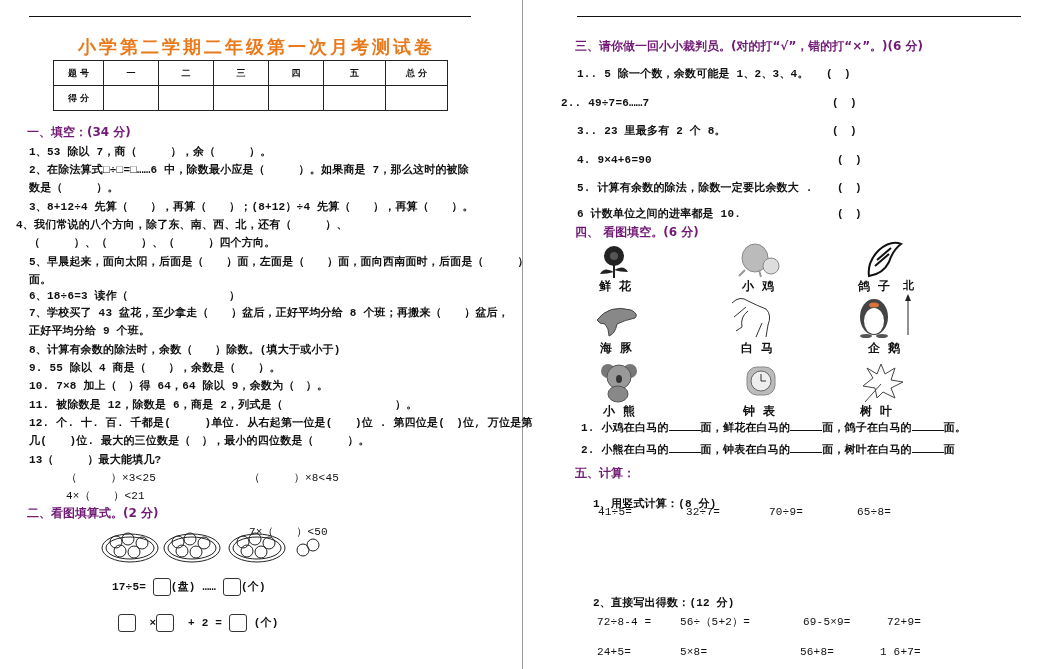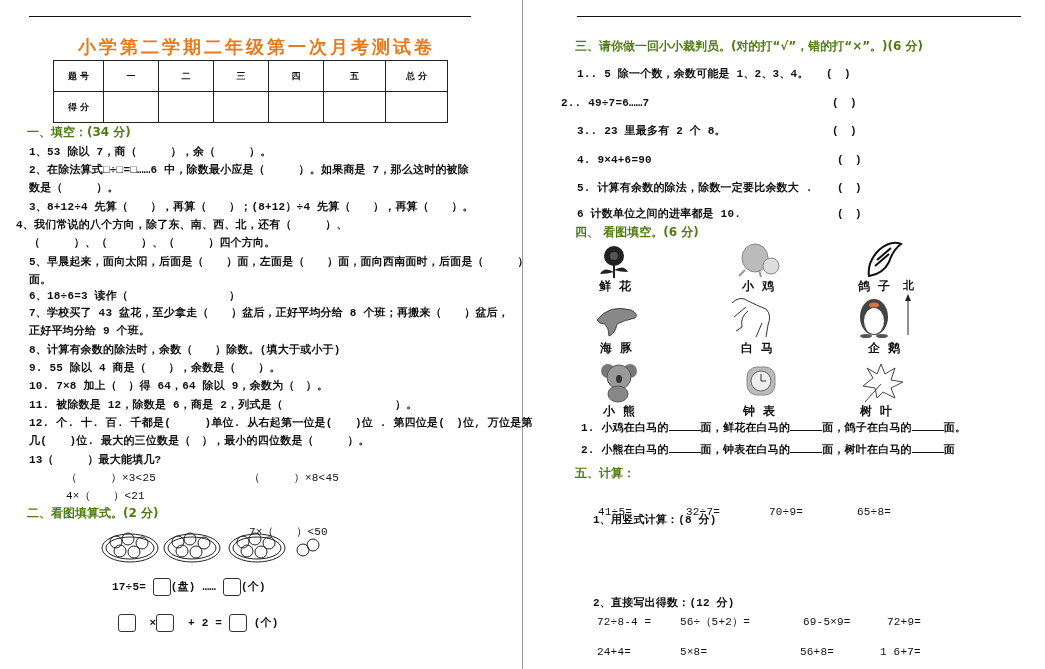--- a/index.html
+++ b/index.html
@@ -4,24 +4,24 @@
 <style>
   * { box-sizing: border-box; margin: 0; padding: 0; }
   html, body { width: 1045px; height: 669px; overflow: hidden; background: #ffffff; }
   body { position: relative; font-family: "DejaVu Sans", sans-serif; color: #111; font-weight: bold; }
   .page { position: absolute; top: 0; height: 669px; }
   #left-page { left: 0; width: 520px; }
   #right-page { left: 523px; width: 522px; }
   .divider { position: absolute; left: 522px; top: 0; width: 1px; height: 669px; background: #9a9a9a; }
   .rule { position: absolute; height: 1px; background: #111; }
   .t { position: absolute; font-size: 11px; line-height: 12px; white-space: nowrap; letter-spacing: 0.2px; font-family: Liberation Mono, monospace; }
-  .sec { position: absolute; font-size: 12px; line-height: 14px; color: #4d7c0f; white-space: nowrap; font-weight: bold; }
+  .sec { position: absolute; font-size: 12px; line-height: 14px; color: #701a75; white-space: nowrap; font-weight: bold; }
   .title { position: absolute; left: 78px; top: 36px; font-size: 18px; line-height: 22px; color: #e87a1c; letter-spacing: 3px; font-family: "DejaVu Serif", serif; font-weight: bold; }
   table.score { position: absolute; left: 53px; top: 60px; border-collapse: collapse; }
-  table.score td { border: 1px solid #222; height: 31px; font-size: 9px; text-align: center; }
+  table.score td { border: 1px solid #222; height: 25px; font-size: 9px; text-align: center; }
   .sq { display: inline-block; width: 18px; height: 18px; border: 1px solid #333; border-radius: 3px; vertical-align: middle; }
   .pic { position: absolute; }
   .cap { position: absolute; font-size: 12px; line-height: 11px; white-space: nowrap; letter-spacing: 8px; }
   .blank { display: inline-block; width: 32px; border-bottom: 1px solid #111; height: 10px; vertical-align: baseline; }
 </style>
 </head>
 <body>
 
 <div class="divider"></div>
 
@@ -209,28 +209,28 @@
   <div class="cap" style="left:337px; top:406px;">树叶</div>
 
   <div class="t" style="left:58px; top:421px;">
     <span>1. 小鸡在白马的</span><span class="blank"></span><span>面，鲜花在白马的</span><span class="blank"></span><span>面，鸽子在白马的</span><span class="blank"></span><span>面。</span>
   </div>
   <div class="t" style="left:58px; top:443px;">
     <span>2. 小熊在白马的</span><span class="blank"></span><span>面，钟表在白马的</span><span class="blank"></span><span>面，树叶在白马的</span><span class="blank"></span><span>面</span>
   </div>
 
   <div class="sec" style="left:52px; top:466px;">五、计算：</div>
-  <div class="t" style="left:70px; top:514px;">1、用竖式计算：(8 分)</div>
+  <div class="t" style="left:70px; top:498px;">1、用竖式计算：(8 分)</div>
   <div class="t" style="left:75px; top:506px; font-weight:normal;">41÷5=</div>
   <div class="t" style="left:163px; top:506px; font-weight:normal;">32÷7=</div>
   <div class="t" style="left:246px; top:506px; font-weight:normal;">70÷9=</div>
   <div class="t" style="left:334px; top:506px; font-weight:normal;">65÷8=</div>
 
   <div class="t" style="left:70px; top:597px;">2、直接写出得数：(12 分)</div>
   <div class="t" style="left:74px; top:616px; font-weight:normal;">72÷8-4 =</div>
   <div class="t" style="left:157px; top:616px; font-weight:normal;">56÷（5+2）=</div>
   <div class="t" style="left:280px; top:616px; font-weight:normal;">69-5×9=</div>
   <div class="t" style="left:364px; top:616px; font-weight:normal;">72+9=</div>
-  <div class="t" style="left:74px; top:646px; font-weight:normal;">24+4=</div>
+  <div class="t" style="left:74px; top:646px; font-weight:normal;">24+5=</div>
   <div class="t" style="left:157px; top:646px; font-weight:normal;">5×8=</div>
   <div class="t" style="left:277px; top:646px; font-weight:normal;">56+8=</div>
   <div class="t" style="left:357px; top:646px; font-weight:normal;">1 6+7=</div>
 </div>
 
 </body></html>

